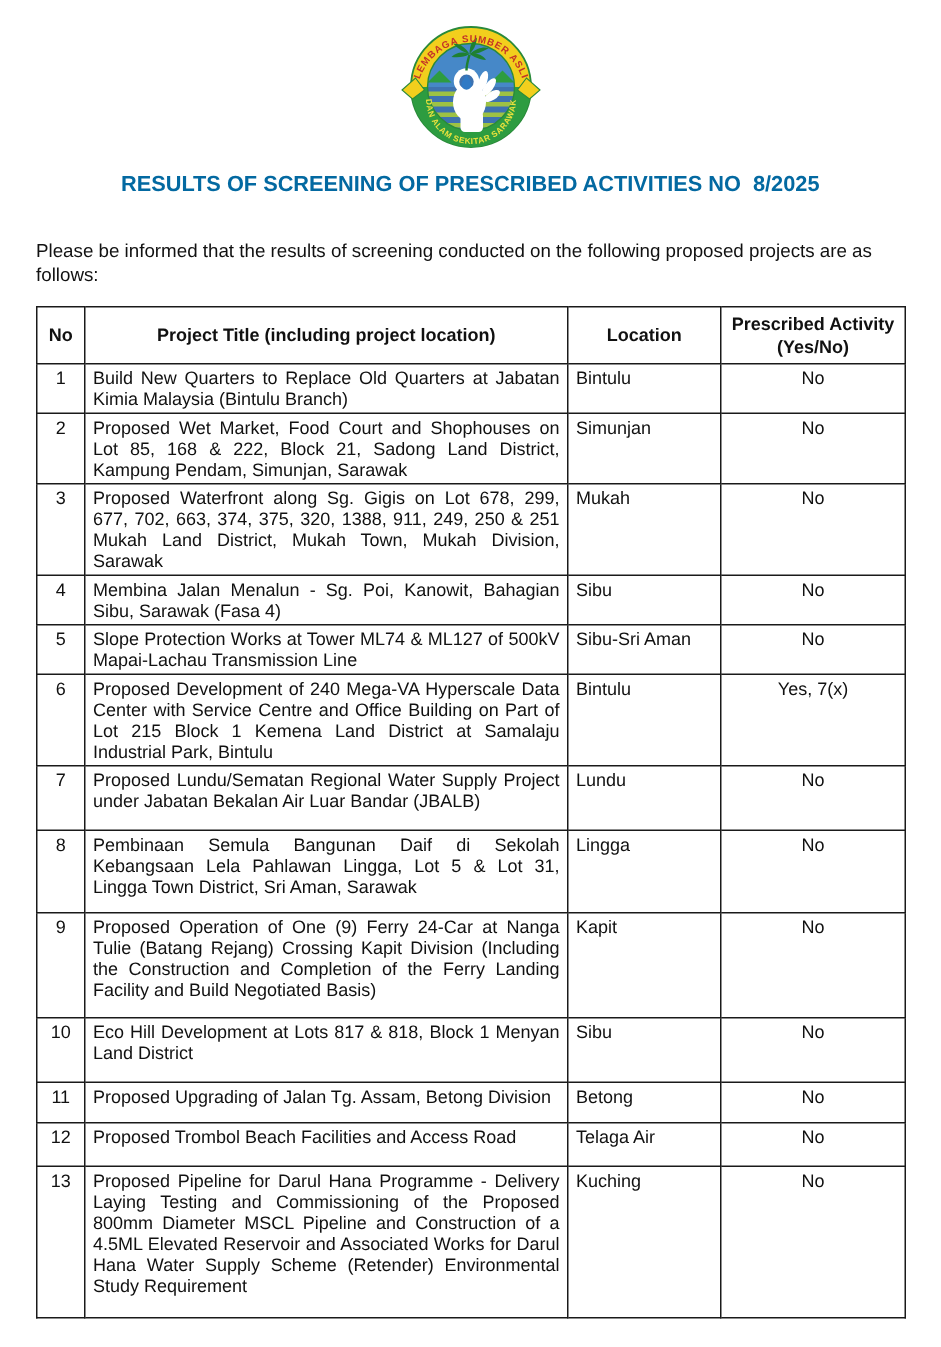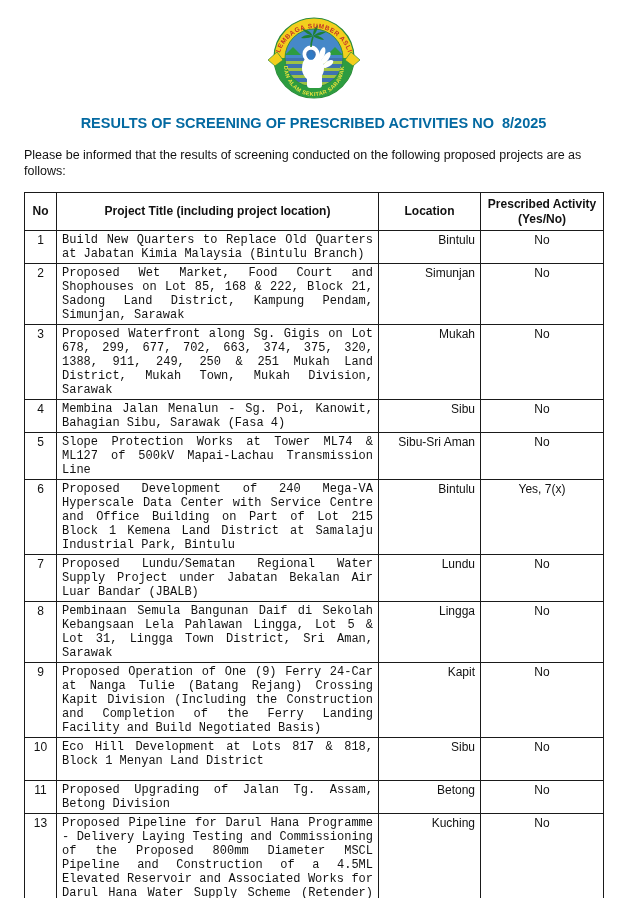--- a/index.html
+++ b/index.html
@@ -24,21 +24,21 @@
   .doc-title {
     margin-top: 13px;
     text-align: center;
     font-size: 14.5px;
     font-weight: bold;
     letter-spacing: 0px;
     white-space: pre-wrap;
     color: #0369a1;
   }
   .intro {
-    margin-top: 16px;
+    margin-top: 28px;
     font-size: 12.5px;
     line-height: 16px;
     color: #111;
     text-align: left;
   }
   table.screening {
     margin-top: 13px;
     width: 579px;
     border-collapse: collapse;
     table-layout: fixed;
@@ -57,22 +57,22 @@
     vertical-align: middle;
     height: 38px;
     line-height: 15px;
     padding: 2px 4px;
   }
   col.c-no  { width: 32px; }
   col.c-ti  { width: 322px; }
   col.c-lo  { width: 102px; }
   col.c-pa  { width: 123px; }
   td.cell-no   { text-align: center; }
-  td.cell-title{ text-align: justify; font-family: Liberation Mono, monospace; }
-  td.cell-loc  { text-align: right; }
+  td.cell-title{ text-align: justify; }
+  td.cell-loc  { text-align: left; }
   td.cell-pa   { text-align: center; }
   
   tbody tr:nth-child(1)  { height: 27px; }
   tbody tr:nth-child(2)  { height: 42px; }
   tbody tr:nth-child(3)  { height: 46px; }
   tbody tr:nth-child(4)  { height: 28px; }
   tbody tr:nth-child(5)  { height: 28px; }
   tbody tr:nth-child(6)  { height: 56px; }
   tbody tr:nth-child(7)  { height: 43px; }
   tbody tr:nth-child(8)  { height: 55px; }
@@ -236,20 +236,26 @@
     <td class="cell-pa">No</td>
   </tr>
 
   <tr>
     <td class="cell-no">11</td>
     <td class="cell-title">Proposed Upgrading of Jalan Tg. Assam, Betong Division</td>
     <td class="cell-loc">Betong</td>
     <td class="cell-pa">No</td>
   </tr>
 
+  <tr>
+    <td class="cell-no">12</td>
+    <td class="cell-title">Proposed Trombol Beach Facilities and Access Road</td>
+    <td class="cell-loc">Telaga Air</td>
+    <td class="cell-pa">No</td>
+  </tr>
 
   <tr>
     <td class="cell-no">13</td>
     <td class="cell-title">Proposed Pipeline for Darul Hana Programme - Delivery Laying Testing and Commissioning of the Proposed 800mm Diameter MSCL Pipeline and Construction of a 4.5ML Elevated Reservoir and Associated Works for Darul Hana Water Supply Scheme (Retender) Environmental Study Requirement</td>
     <td class="cell-loc">Kuching</td>
     <td class="cell-pa">No</td>
   </tr>
 
 </tbody>
   </table>

